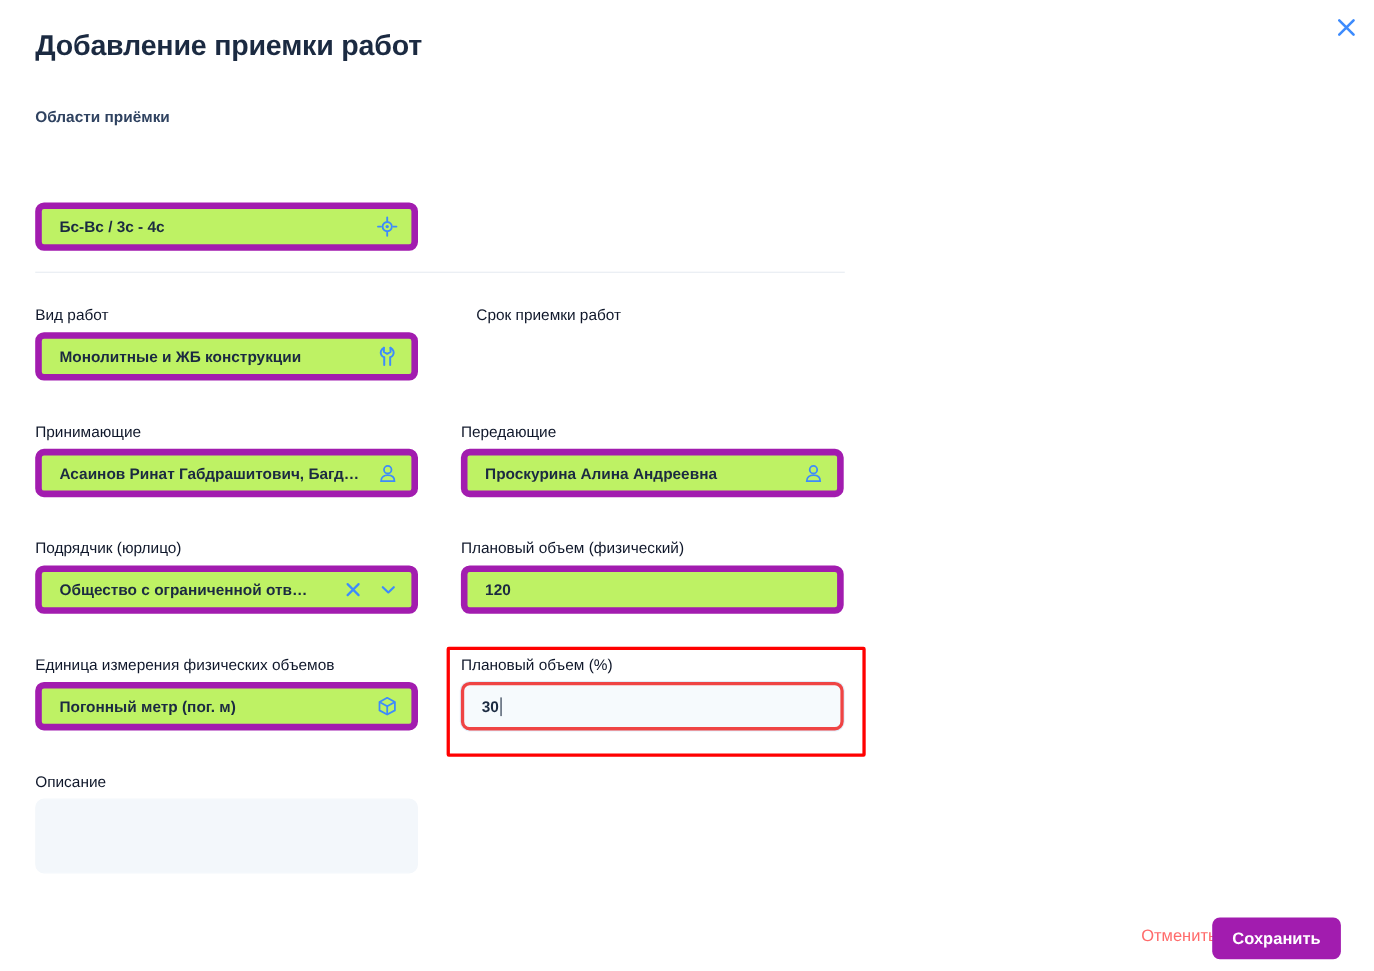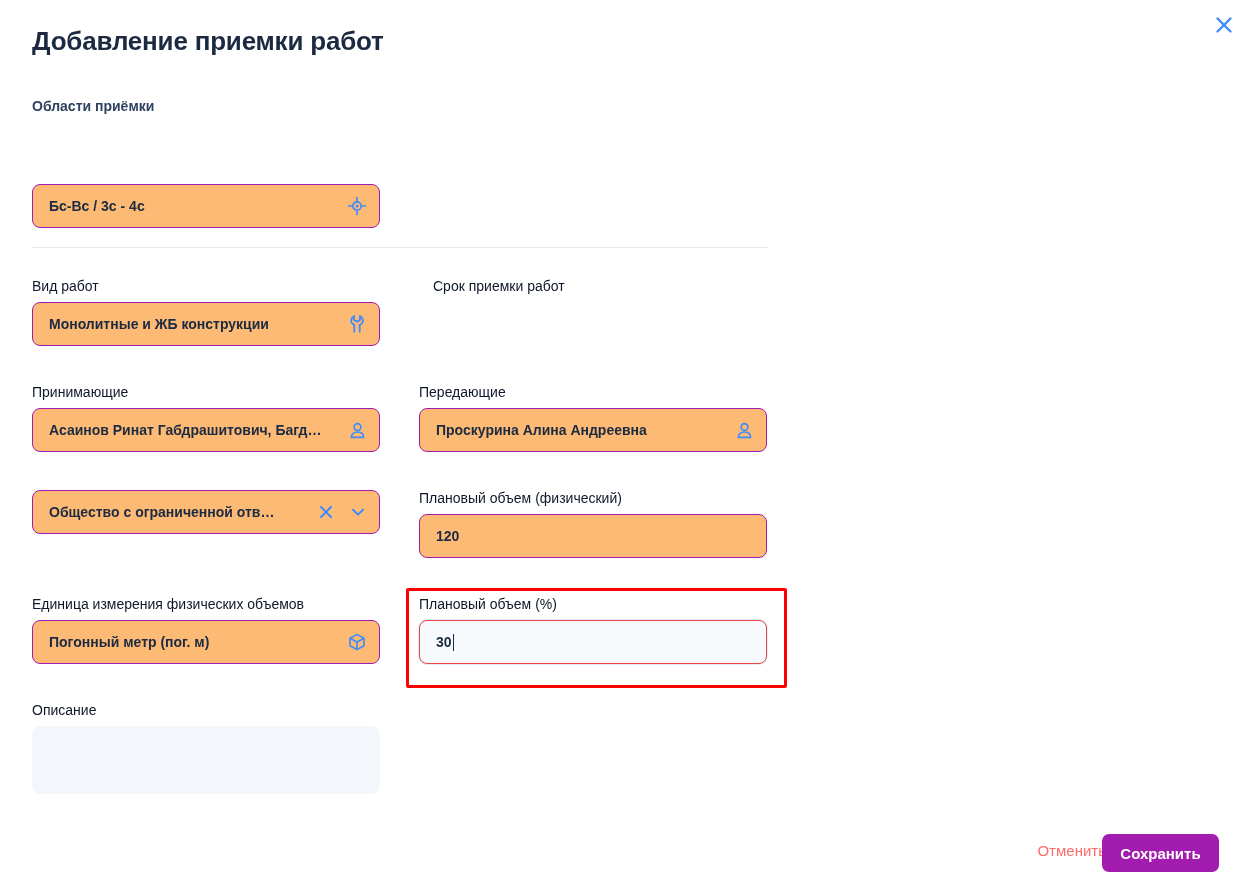--- a/index.html
+++ b/index.html
@@ -58,22 +58,22 @@
   .field { position: absolute; }
   .field-label {
     font-size: 14px;
     color: #0f172a;
     margin-bottom: 8px;
     display: block;
     white-space: nowrap;
   }
   .control {
     position: relative;
-    background: #fdba74;
-    border: 1px solid #a21caf;
+    background: #bef264;
+    border: 6px solid #a21caf;
     border-radius: 8px;
     height: 44px;
     display: flex;
     align-items: center;
     padding: 0 12px 0 16px;
     cursor: pointer;
   }
   .control .val {
     font-size: 14px;
     font-weight: bold;
@@ -90,21 +90,21 @@
     flex: 0 0 auto;
     margin-left: 10px;
     color: #3d8bfd;
   }
   .control .icons svg { display: block; }
   .icon-btn { cursor: pointer; display:flex; align-items:center; }
 
   
   .control.focused {
     background: #f6fafd;
-    border: 1px solid #ef4444;
+    border: 3px solid #ef4444;
     box-shadow: 0 0 0 1px rgba(170,205,242,0.35);
   }
   .control .caret {
     display: inline-block;
     width: 1px;
     height: 17px;
     background: #1b2a41;
     margin-left: 1px;
     vertical-align: -3px;
   }
@@ -241,20 +241,21 @@
           <svg width="19" height="19" viewBox="0 0 19 19" fill="none" stroke="currentColor" stroke-width="1.6" stroke-linecap="round">
             <circle cx="9.5" cy="6" r="3.4"></circle>
             <path d="M3.4 16.4 C3.4 12.8 6.1 11 9.5 11 C12.9 11 15.6 12.8 15.6 16.4 Z"></path>
           </svg>
         </span>
       </span>
     </div>
   </div>
 
   <div class="field" style="left:32px; top:490px; width:348px;">
+    <span class="field-label">Подрядчик (юрлицо)</span>
     <div class="control">
       <span class="val">Общество с ограниченной отв…</span>
       <span class="icons">
         <span class="icon-btn">
           <svg width="18" height="18" viewBox="0 0 18 18" fill="none" stroke="currentColor" stroke-width="2" stroke-linecap="round">
             <path d="M4 4 L14 14 M14 4 L4 14"></path>
           </svg>
         </span>
         <span class="icon-btn">
           <svg width="18" height="18" viewBox="0 0 18 18" fill="none" stroke="currentColor" stroke-width="2" stroke-linecap="round" stroke-linejoin="round">

